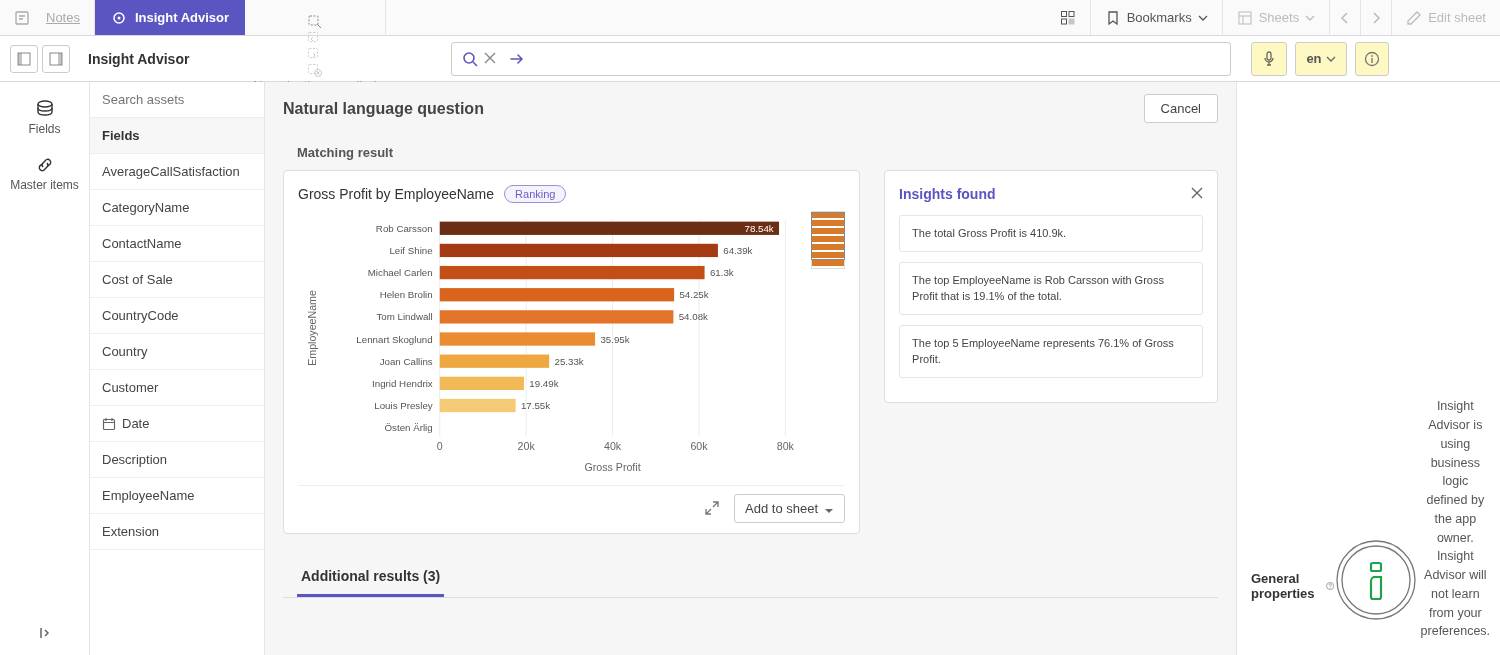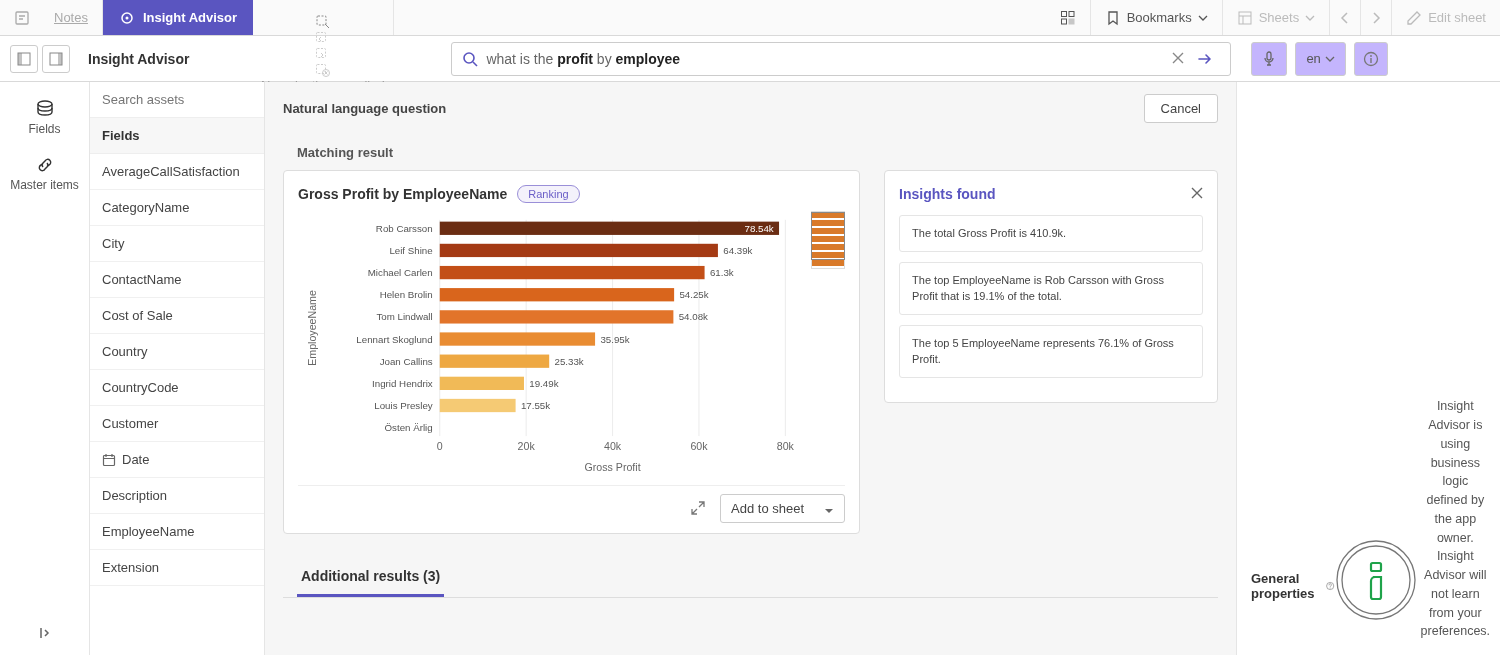--- a/index.html
+++ b/index.html
@@ -1,63 +1,63 @@
 <!DOCTYPE html>
 <html><head>
 <meta charset="utf-8">
 <style>
 * { box-sizing: border-box; margin: 0; padding: 0; font-family: -apple-system, BlinkMacSystemFont, "Segoe UI", Helvetica, Arial, sans-serif; }
 html, body { height: 100%; width: 100%; overflow: hidden; background: #fff; color: #333; }
 .top-toolbar { height: 36px; border-bottom: 1px solid #d9d9d9; display: flex; align-items: center; background: #fafafa; font-size: 13px; }
-.top-toolbar .notes-btn { height: 100%; padding: 0 14px; display: flex; align-items: center; gap: 24px; color: #aaa; border-right: 1px solid #e5e5e5; text-decoration: underline; }
+.top-toolbar .notes-btn { height: 100%; padding: 0 14px; display: flex; align-items: center; gap: 16px; color: #aaa; border-right: 1px solid #e5e5e5; text-decoration: underline; }
 .top-toolbar .insight-tab { height: 100%; padding: 0 16px; display: flex; align-items: center; gap: 8px; background: #5a55c0; color: #fff; font-weight: 600; }
 .top-toolbar .sel-group { height: 100%; display: flex; align-items: center; padding: 14px 8px; border-right: 1px solid #e5e5e5; color: #aaa; flex-direction: column; }
 .top-toolbar .sel-icon { width: 28px; height: 28px; display: flex; align-items: center; justify-content: center; border-radius: 3px; color: #888; }
 .top-toolbar .right { margin-left: auto; display: flex; align-items: center; height: 100%; }
 .top-toolbar .right .rbtn { height: 100%; padding: 0 14px; display: flex; align-items: center; gap: 6px; border-left: 1px solid #e5e5e5; color: #555; }
 .top-toolbar .right .rbtn.disabled { color: #bbb; }
 .sub-toolbar { height: 46px; border-bottom: 1px solid #d9d9d9; display: flex; align-items: center; padding: 0 10px; gap: 12px; background: #fff; }
 .panel-toggle { display: flex; gap: 4px; }
 .panel-toggle .tbtn { width: 28px; height: 28px; border: 1px solid #ccc; border-radius: 3px; display: flex; align-items: center; justify-content: center; background: #fff; }
 .sub-title { font-weight: 600; font-size: 14px; color: #333; margin-left: 6px; }
 .search-wrap { flex: 1; display: flex; align-items: center; border: 1px solid #ccc; border-radius: 3px; height: 34px; padding: 0 10px; max-width: 780px; margin-left: 250px; }
 .search-wrap svg { flex-shrink: 0; }
 .search-content { flex: 1; padding: 0 8px; font-size: 14px; color: #666; white-space: nowrap; overflow: hidden; }
 .search-content b { color: #222; font-weight: 600; }
 .search-clear { color: #888; padding: 0 6px; }
 .search-go { width: 30px; color: #5a55c0; display: flex; align-items: center; justify-content: center; }
 .sub-right { display: flex; align-items: center; gap: 8px; margin-left: 8px; }
-.mic-btn, .lang-btn, .help-btn { height: 34px; border: 1px solid #ccc; border-radius: 3px; display: flex; align-items: center; justify-content: center; background: #c4b5fd; padding: 0 10px; font-size: 13px; color: #555; }
+.mic-btn, .lang-btn, .help-btn { height: 34px; border: 1px solid #ccc; border-radius: 3px; display: flex; align-items: center; justify-content: center; background: #fef9c3; padding: 0 10px; font-size: 13px; color: #555; font-weight: bold; }
 .body-area { display: flex; height: calc(100% - 82px); }
 .left-rail { width: 90px; border-right: 1px solid #e5e5e5; display: flex; flex-direction: column; align-items: center; padding-top: 8px; background: #fff; font-size: 12px; color: #555; }
 .rail-item { display: flex; flex-direction: column; align-items: center; gap: 4px; padding: 10px 4px; width: 100%; }
 .rail-bottom { margin-top: auto; padding: 12px; color: #888; }
 .fields-panel { width: 175px; border-right: 1px solid #e5e5e5; display: flex; flex-direction: column; background: #fff; }
 .fields-search { border-bottom: 1px solid #eee; }
 .fields-search input { width: 100%; border: none; padding: 10px 12px; font-size: 13px; outline: none; }
 .fields-header { padding: 10px 12px; font-weight: 600; font-size: 13px; border-bottom: 1px solid #eee; background: #f7f7f7; color:#333;}
 .fields-list { flex: 1; overflow-y: auto; }
 .field-row { padding: 10px 12px; border-bottom: 1px solid #f0f0f0; font-size: 13px; color: #444; display: flex; align-items: center; gap: 6px; }
 .main-area { flex: 1; display: flex; flex-direction: column; overflow: hidden; background: #f6f6f6; }
 .nlq-bar { display: flex; align-items: center; justify-content: space-between; padding: 12px 18px; background: #f6f6f6; }
-.nlq-title { font-weight: 600; font-size: 13px; color: #444; }
+.nlq-title { font-weight: 600; font-size: 16px; color: #444; }
 .cancel-btn { border: 1px solid #ccc; background: #fff; border-radius: 3px; padding: 6px 16px; font-size: 13px; color: #444; }
 .results { flex: 1; overflow-y: auto; padding: 0 18px 18px 18px; }
 .match-label { font-size: 13px; font-weight: 600; color: #555; margin: 10px 0 10px 14px; }
 .result-row { display: flex; gap: 24px; align-items: flex-start; }
 .chart-card { flex: 1.8; background: #fff; border: 1px solid #ddd; border-radius: 4px; padding: 14px 14px 10px 14px; min-width: 560px; }
 .card-header { display: flex; align-items: center; gap: 10px; font-size: 14px; color: #333; margin-bottom: 8px; }
 .card-header .pill { border: 1px solid #9a8fd8; color: #6a5ec7; font-size: 11px; padding: 2px 10px; border-radius: 10px; background: #f4f2fb; }
 .chart-body { display: flex; gap: 8px; }
 .chart-svg { flex: 1; }
 .mini-map { width: 34px; height: 58px; border: 1px solid #ddd; background: repeating-linear-gradient(to bottom, #d97a2a 0 6px, #fff 6px 8px); position: relative; }
 .mini-map::after{ content:''; position:absolute; top:0; left:-1px; right:-1px; height:46px; border:1px solid #888;}
 .card-footer { display: flex; justify-content: flex-end; gap: 8px; margin-top: 8px; border-top: 1px solid #eee; padding-top: 8px; }
 .footer-icon { width: 28px; height: 28px; display: flex; align-items: center; justify-content: center; color: #777; }
-.add-btn { border: 1px solid #ccc; background: #fff; border-radius: 3px; padding: 6px 10px; font-size: 13px; color: #444; display: flex; align-items: flex-end; gap: 20px; }
+.add-btn { border: 1px solid #ccc; background: #fff; border-radius: 3px; padding: 6px 10px; font-size: 13px; color: #444; display: flex; align-items: flex-end; gap: 6px; }
 .insights-card { flex: 1; background: #fff; border: 1px solid #ddd; border-radius: 4px; padding: 14px; }
 .insights-head { display: flex; justify-content: space-between; align-items: center; margin-bottom: 12px; }
 .insights-head h3 { font-size: 14px; color: #5a55c0; font-weight: 600; }
 .insight-item { border: 1px solid #e5e5e5; border-radius: 3px; padding: 10px 12px; font-size: 11px; color: #444; margin-bottom: 10px; line-height: 1.4; }
 .tabs-row { margin-top: 24px; border-bottom: 1px solid #ddd; display: flex; }
 .tabs-row .tab { padding: 10px 4px; font-size: 14px; font-weight: 600; color: #333; border-bottom: 3px solid #5a55c0; margin-left: 14px; }
 .right-panel { width: 264px; border-left: 1px solid #e5e5e5; background: #fff; padding: 14px; display: flex; flex-direction: row; align-items: flex-end; }
 .right-panel .rp-head { display: flex; align-items: center; gap: 6px; font-weight: 600; font-size: 13px; color: #333; margin-bottom: 40px; }
 .rp-illu { display: flex; justify-content: center; margin: 100px 0 20px 0; }
 .rp-text { font-size: 12.5px; text-align: center; color: #555; line-height: 1.5; padding: 0 4px; }
@@ -175,23 +175,20 @@
         </svg>
       </div>
   </div>
   <div class="sub-title">Insight Advisor</div>
 
   <div class="search-wrap">
     <svg width="16" height="16" viewBox="0 0 16 16">
         <circle cx="7" cy="7" r="5" fill="none" stroke="#5a55c0" stroke-width="1.6"></circle>
         <path d="M11 11l4 4" stroke="#5a55c0" stroke-width="1.6"></path>
       </svg>
-    <div class="search-content">
-      <span>what is the </span><b>profit</b><span> by </span><b>employee</b>
-    </div>
     <div class="search-clear">
       <svg width="12" height="12" viewBox="0 0 12 12">
           <path d="M1 1l10 10M11 1L1 11" stroke="#888" stroke-width="1.4"></path>
         </svg>
     </div>
     <div class="search-go">
       <svg width="16" height="16" viewBox="0 0 16 16">
           <path d="M2 8h10M9 4l4 4-4 4" fill="none" stroke="#5a55c0" stroke-width="1.6" stroke-linecap="round" stroke-linejoin="round"></path>
         </svg>
     </div>
@@ -245,25 +242,24 @@
   </div>
 
   <div class="fields-panel">
     <div class="fields-search">
       <input type="text" placeholder="Search assets" style="">
     </div>
     <div class="fields-header">Fields</div>
     <div class="fields-list" id="fields-list">
         <div class="field-row">AverageCallSatisfaction</div>
         <div class="field-row">CategoryName</div>
-        <div class="field-row">City</div>
         <div class="field-row">ContactName</div>
         <div class="field-row">Cost of Sale</div>
+        <div class="field-row">CountryCode</div>
         <div class="field-row">Country</div>
-        <div class="field-row">CountryCode</div>
         <div class="field-row">Customer</div>
         <div class="field-row">
           <svg width="14" height="14" viewBox="0 0 14 14">
             <rect x="1.5" y="2.5" width="11" height="10" rx="1" fill="none" stroke="#666" stroke-width="1.2"></rect>
             <path d="M1.5 5.5h11M4 1v3M10 1v3" stroke="#666" stroke-width="1.2"></path>
           </svg>
           <span>Date</span>
         </div>
         <div class="field-row">Description</div>
         <div class="field-row">EmployeeName</div>
@@ -275,21 +271,21 @@
     <div class="nlq-bar">
       <div class="nlq-title">Natural language question</div>
       <button class="cancel-btn">Cancel</button>
     </div>
     <div class="results">
       <div class="match-label">Matching result</div>
       <div class="result-row">
 
         <div class="chart-card">
           <div class="card-header">
-            <span style="font-weight:700;">Gross Profit by EmployeeName</span>
+            <span style="font-weight:400;">Gross Profit by EmployeeName</span>
             <span class="pill">Ranking</span>
           </div>
           <div class="chart-body">
             <svg class="chart-svg" id="chart-svg" viewBox="0 0 570 300">
                 <line x1="160" y1="10" x2="160" y2="254" stroke="#e8e8e8" stroke-width="1"></line>
                 <text x="160" y="270" text-anchor="middle" class="axis-label">0</text>
                 <line x1="257.5" y1="10" x2="257.5" y2="254" stroke="#e8e8e8" stroke-width="1"></line>
                 <text x="257.5" y="270" text-anchor="middle" class="axis-label">20k</text>
                 <line x1="355" y1="10" x2="355" y2="254" stroke="#e8e8e8" stroke-width="1"></line>
                 <text x="355" y="270" text-anchor="middle" class="axis-label">40k</text>

